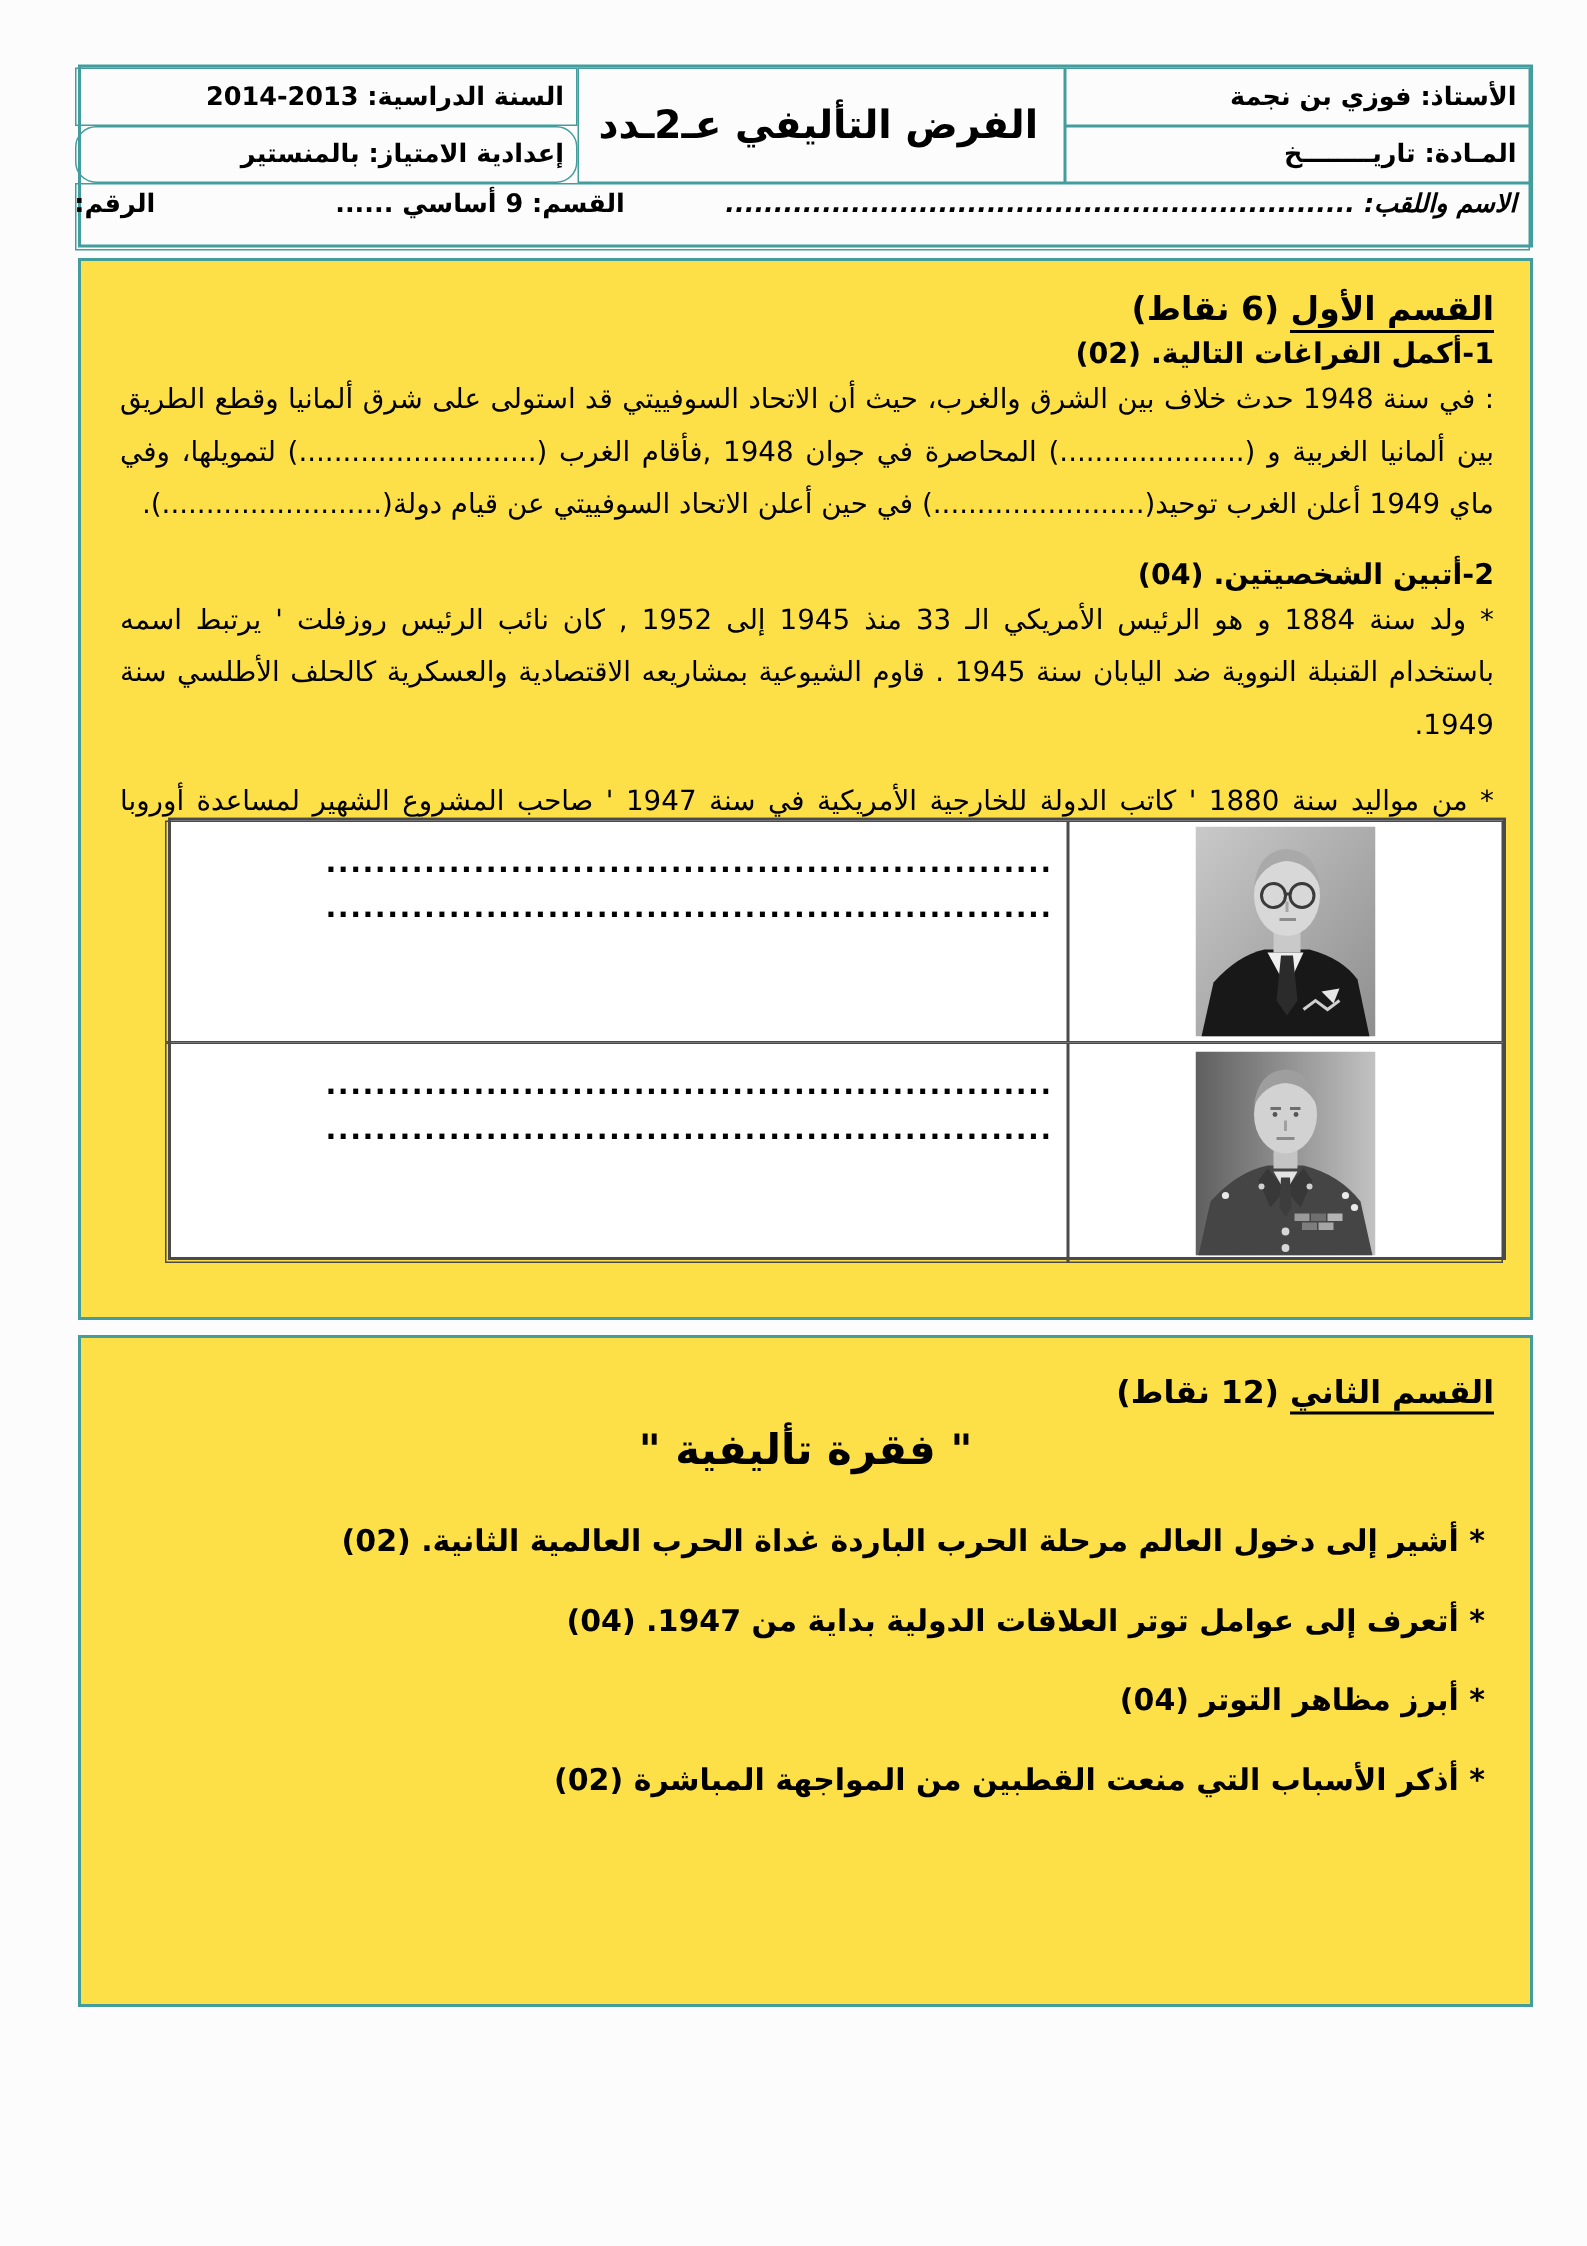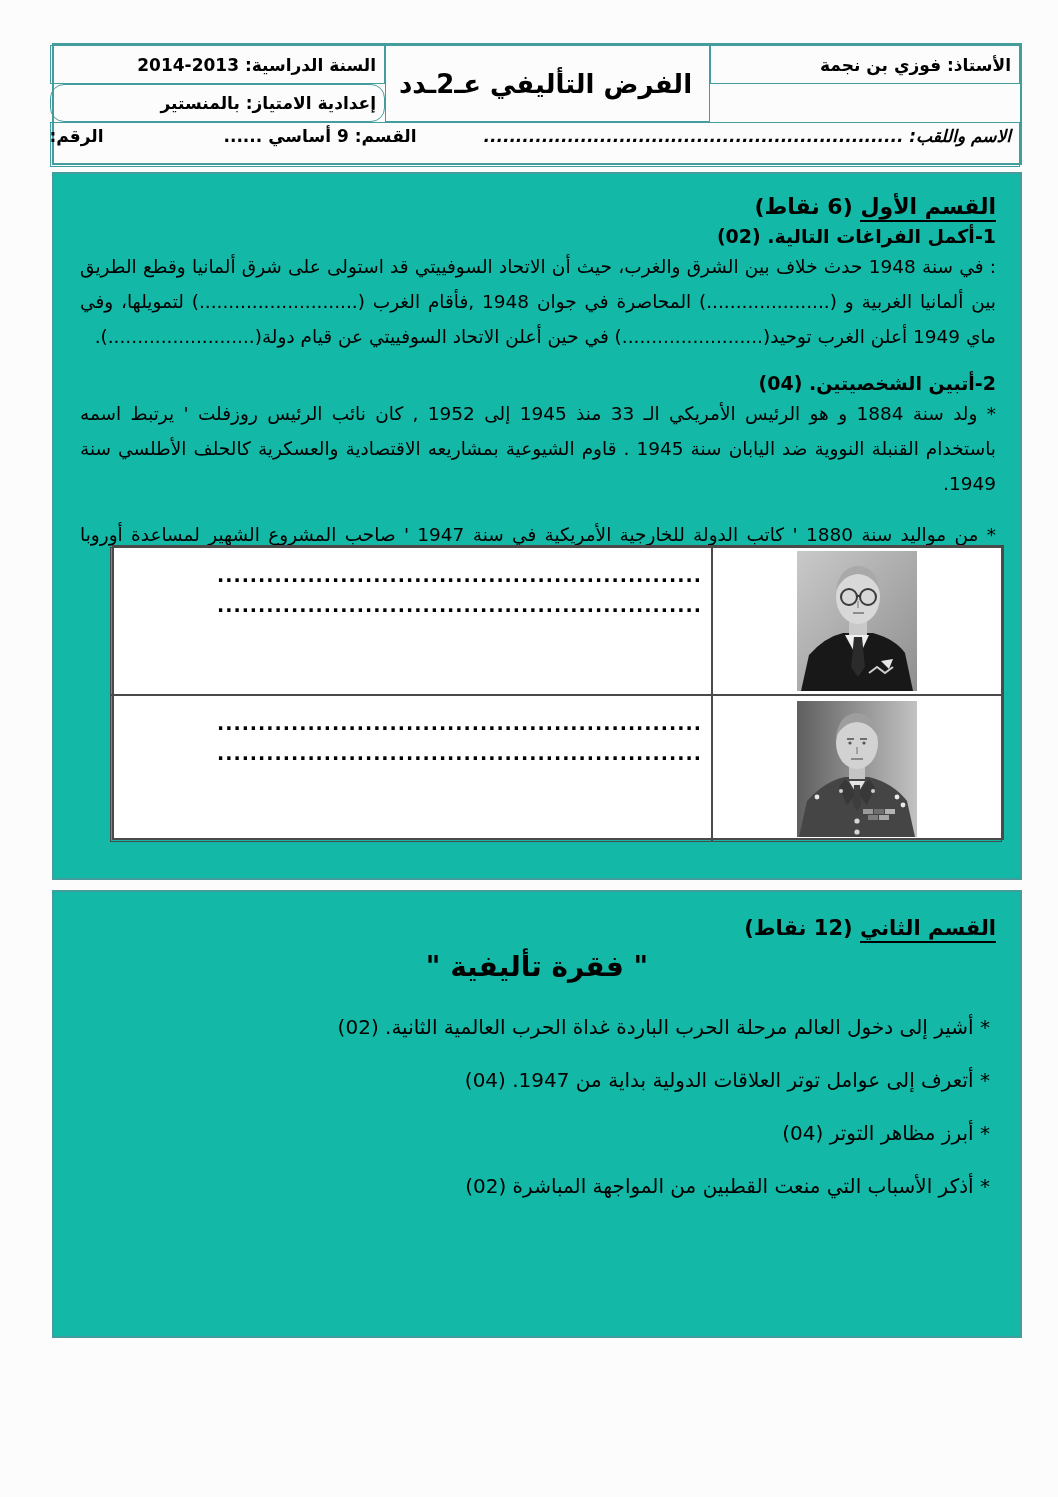--- a/index.html
+++ b/index.html
@@ -38,21 +38,21 @@
     align-items:flex-start; padding-top:3px;
     display:flex; gap:0;
   }
   .hdr .c-name .nm  { flex:0 0 auto;font-style:italic; }
   .hdr .c-name .cls { flex:0 0 auto; margin-right:67px; }
   .hdr .c-name .num { flex:0 0 auto; margin-right:120px; }
 
   
   .box {
     position:absolute; left:52px; width:970px;
-    background:#14b8a6; border:2px solid #439d9d; overflow:hidden;
+    background:#fde047; border:2px solid #439d9d; overflow:hidden;
   }
   .box1 { top:172px; height:708px; }
   .box2 { top:890px; height:448px; }
 
   .sec-head {
     font-size:22px; font-weight:bold; margin:20px 24px 4px 0;
   }
   .sec-head .u { border-bottom:2px solid #000; padding-bottom:1px; }
 
   .q-label { font-size:19px; font-weight:bold; margin:6px 24px 2px 0; }
@@ -84,30 +84,31 @@
 
   
   .box2 .sec-head { margin-top:24px; font-size:21px; }
   .big-title {
     text-align:center; font-weight:bold; font-size:28px; margin-top:10px;
   }
   .prompt {
     text-align:center; font-size:20px; margin:72px 20px 0 70px;
   }
   .bullet {
-    font-size:20px; margin:0 30px 0 0;
+    font-size:20px; margin:0 30px 0 0;font-weight:bold;
   }
   .b1 { margin-top:32px; }
   .b2, .b3, .b4 { margin-top:29px; }
 </style>
 </head>
 <body>
 
 <div class="hdr">
   <div class="cell c-teacher">الأستاذ: فوزي بن نجمة</div>
+  <div class="cell c-subject">المـادة: تاريــــــــخ</div>
   <div class="cell c-title">الفرض التأليفي عـ2ـدد</div>
   <div class="cell c-year">السنة الدراسية: 2013-2014</div>
   <div class="cell c-school">إعدادية الامتياز: بالمنستير</div>
   <div class="cell c-name">
     <span class="nm">الاسم واللقب: .................................................................</span>
     <span class="cls">القسم: 9 أساسي ......</span>
     <span class="num">الرقم: .......</span>
   </div>
 </div>
 

